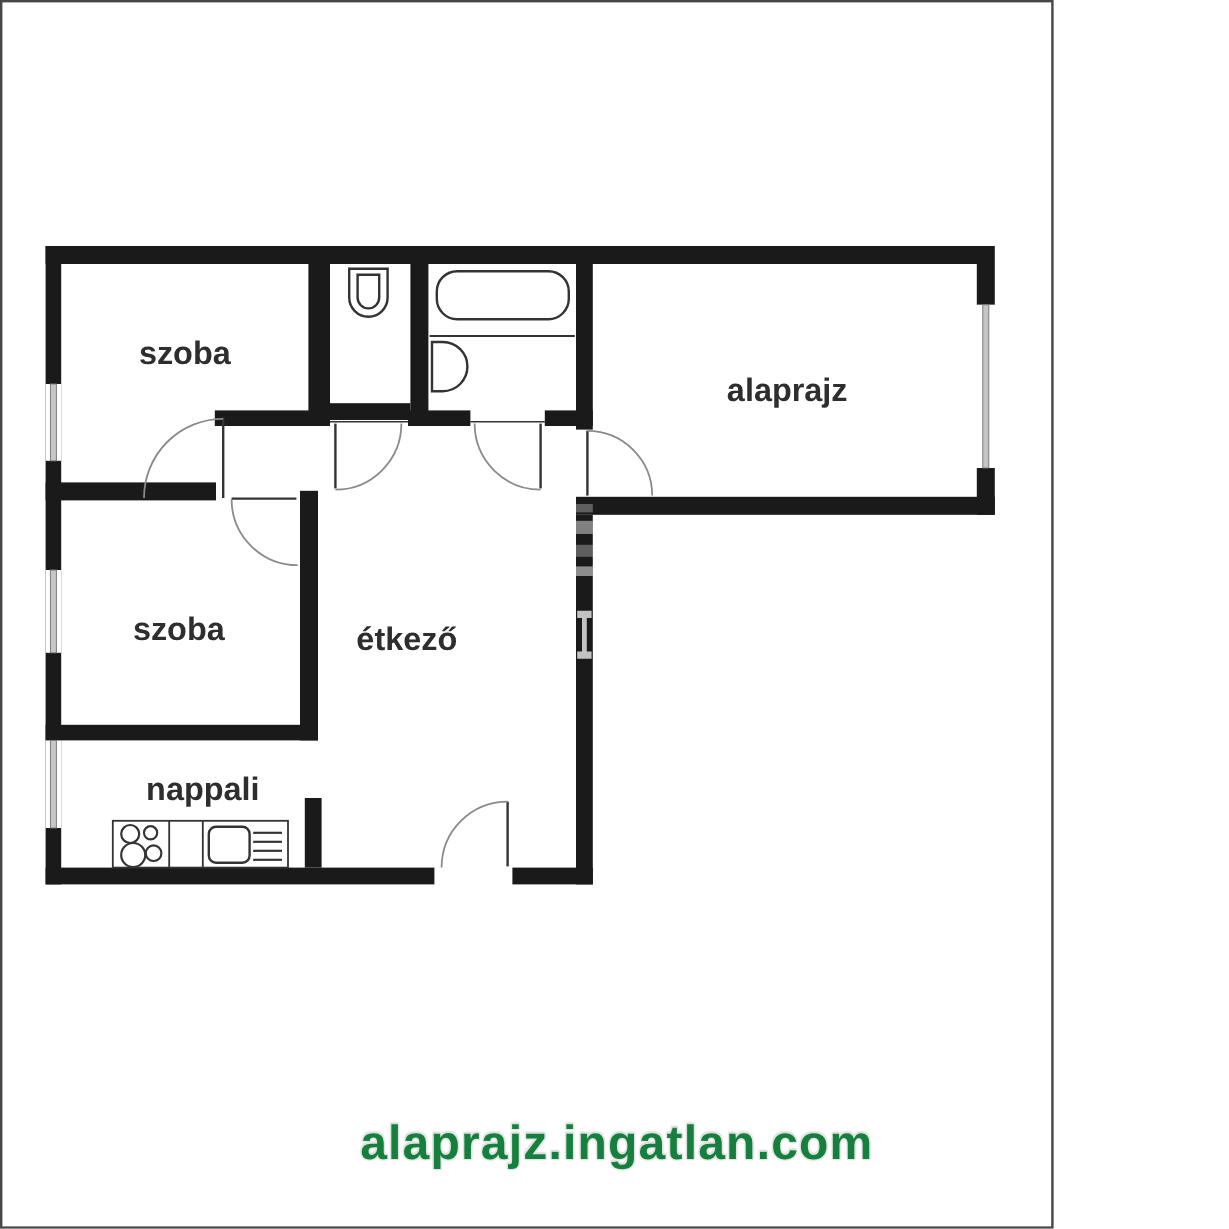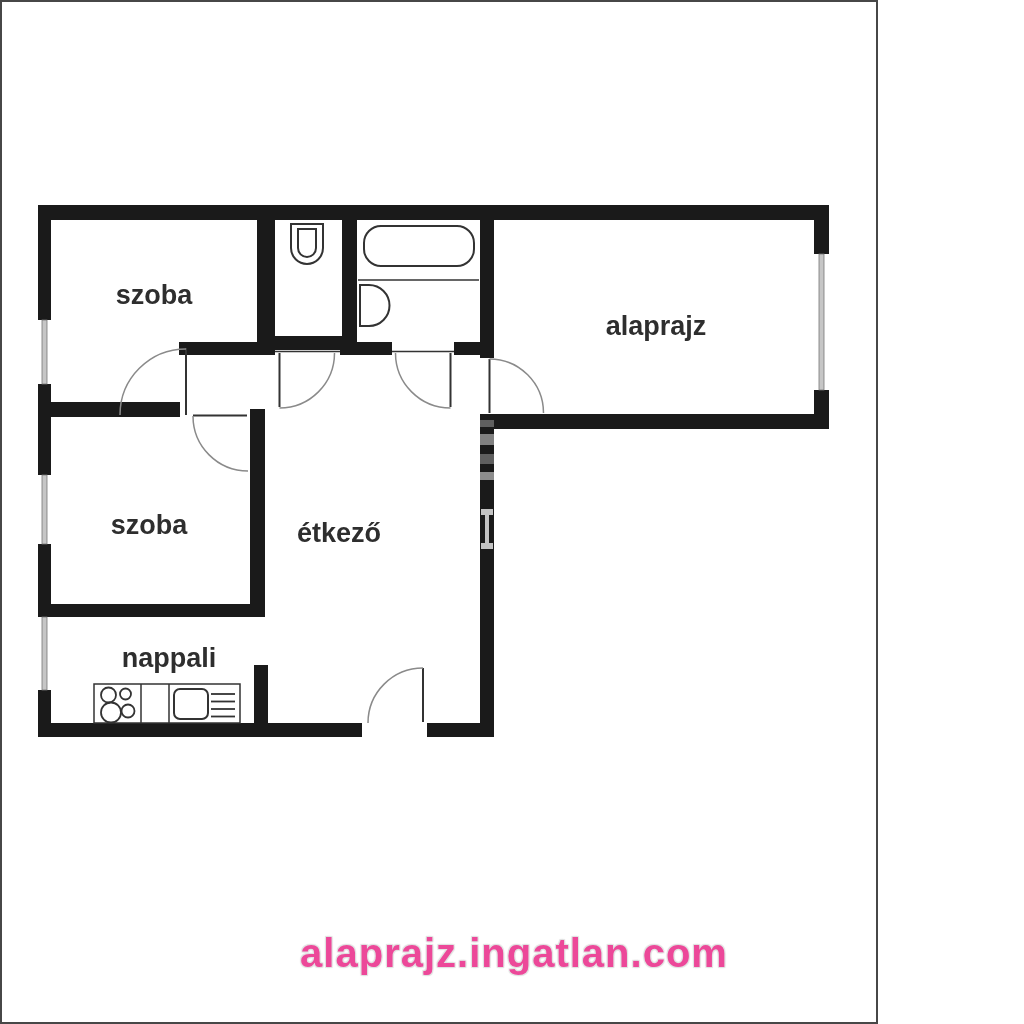--- a/index.html
+++ b/index.html
@@ -27,21 +27,21 @@
   #lbl-szoba2{left:147px;top:523px;}
   #lbl-etkezo{left:337px;top:531px;}
   #lbl-konyha{left:167px;top:656px;}
   .watermark{
     position:absolute;
     left:512px;top:951px;
     transform:translate(-50%,-50%);
     font-size:40px;
     font-weight:bold;
     letter-spacing:1px;
-    color:#ec4899;
+    color:#15803d;
     text-shadow:0 0 1px #e2e2e2, 0 0 2px #e7e7e7, 1px 1px 1px #dedede, -1px -1px 1px #dedede, 1px -1px 1px #e3e3e3, -1px 1px 1px #e3e3e3;
     white-space:nowrap;
   }
 </style>
 </head>
 <body>
 
 <div id="canvas">
 
   <svg id="plan-svg" width="1024" height="1024" viewBox="0 0 1024 1024">

